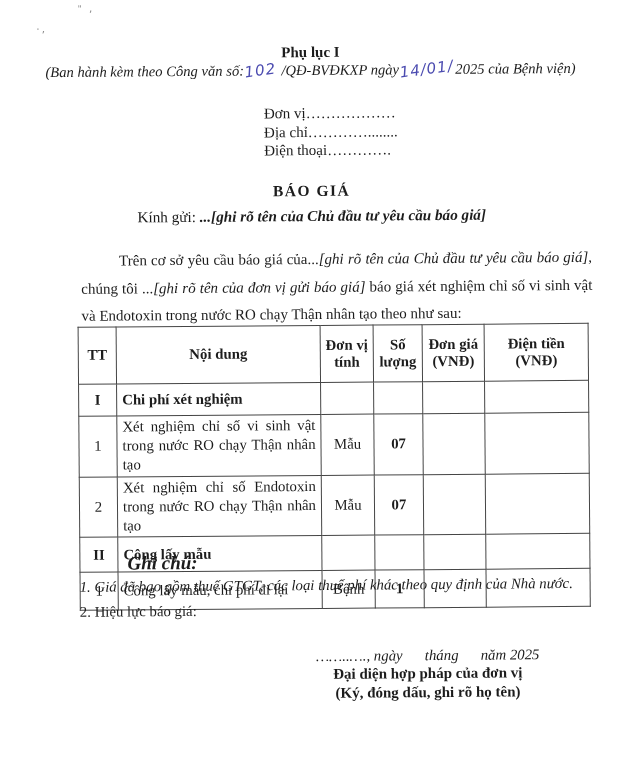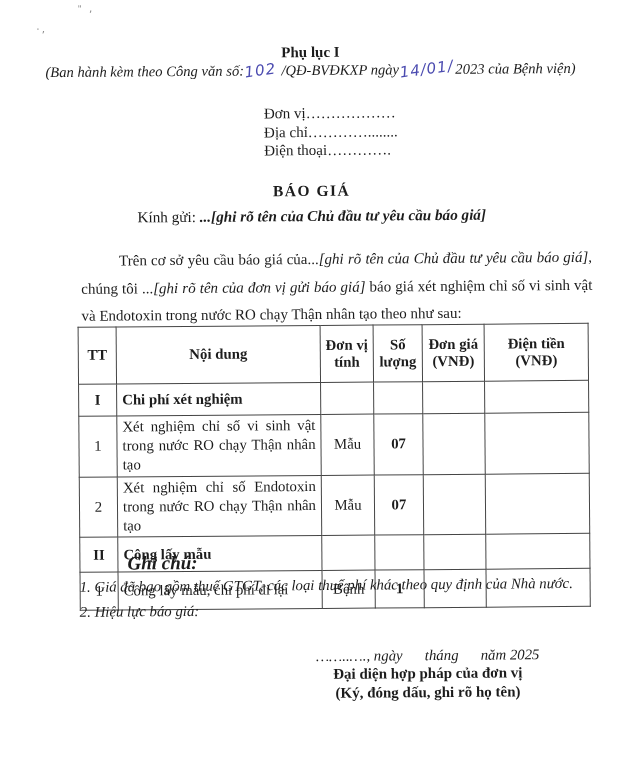--- a/index.html
+++ b/index.html
@@ -48,39 +48,39 @@
   .hdr-inner{display:inline-block;max-width:70px;}
   tr.h-head td{height:52px;}
   tr.h-sec td{height:29px;}
   tr.h-r1 td{height:40px;}
   tr.h-r2 td{height:38px;}
   tr.h-sec2 td{height:32px;}
   tr.h-last td{height:35px;}
 
   .ghichu{left:78px;top:551px;font-size:19px;font-weight:bold;font-style:italic;margin-left:48px;}
   .note1{left:78px;top:577px;font-size:14.8px;font-style:italic;}
-  .note2{left:78px;top:602px;font-size:14.8px;font-style:italic;}
+  .note2{left:78px;top:602px;font-size:14.8px;}
 
   .sig-block{left:268px;top:648px;width:315px;text-align:center;}
   .sig-date{font-size:14.8px;font-style:italic;white-space:pre;}
   .sig-line{font-size:15px;font-weight:bold;line-height:18.5px;}
 </style>
 </head>
 <body>
 
 <div id="page">
 
   <span class="abs artifact" style="left:80px;top:2px;">" ,</span>
   <span class="abs artifact" style="left:38px;top:22px;">·‚</span>
 
   <div class="abs center doc-head-title">Phụ lục I</div>
 
   <div class="abs center doc-head-sub">
     <span>(Ban hành kèm theo Công văn  số:</span><span class="handwriting">102</span>
-    <span>/QĐ-BVĐKXP ngày</span><span class="handwriting">14/01/</span><span>2023 của Bệnh viện)</span>
+    <span>/QĐ-BVĐKXP ngày</span><span class="handwriting">14/01/</span><span>2025 của Bệnh viện)</span>
   </div>
 
   <div class="abs org-block">
     <div>Đơn vị………………</div>
     <div>Địa chỉ…………........</div>
     <div>Điện thoại………….</div>
   </div>
 
   <div class="abs center bao-gia">BÁO GIÁ</div>
 

